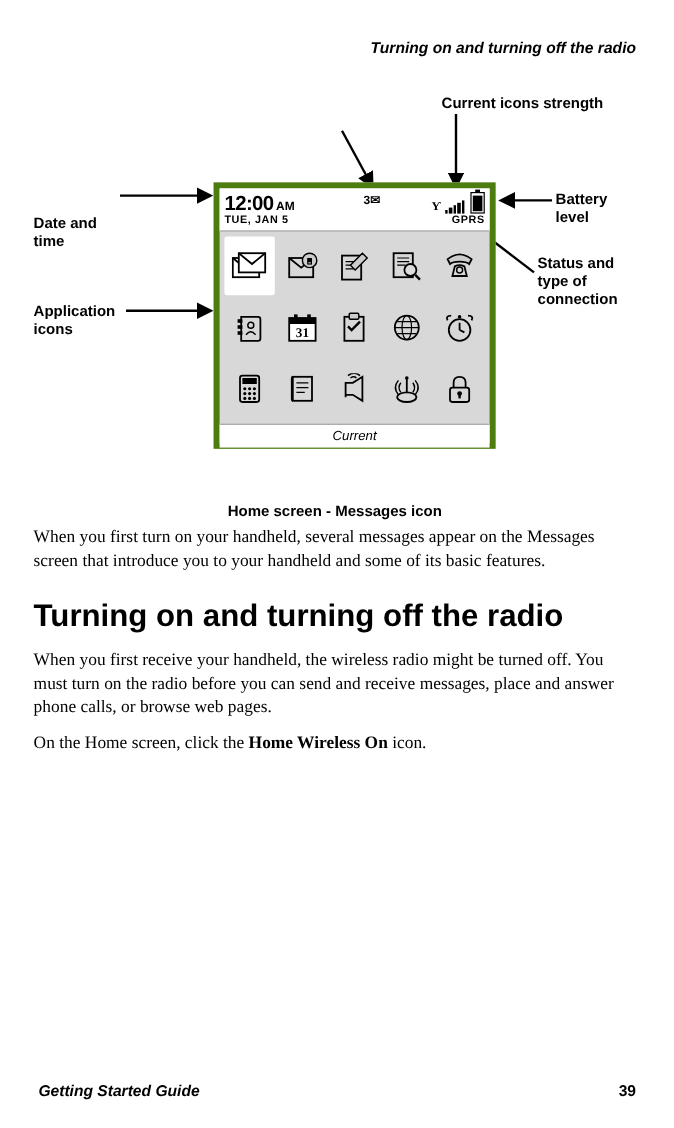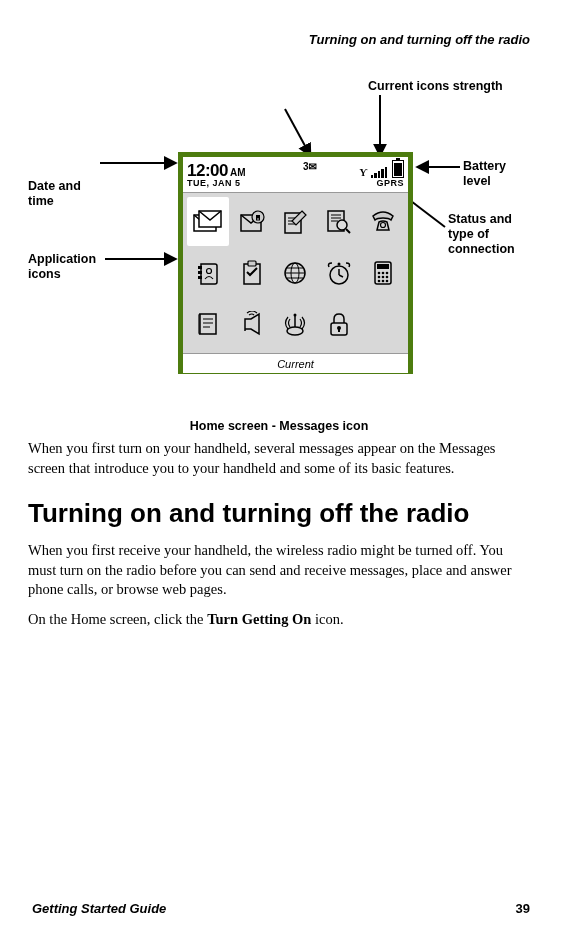--- a/index.html
+++ b/index.html
@@ -298,20 +298,29 @@
           <svg width="26" height="26" viewBox="0 0 26 26">
               <path d="M6 4 L 20 4 Q 22 4 22 6 L 22 22 Q 22 24 20 24 L 6 24 Z" fill="none" stroke="#000" stroke-width="1.5"></path>
               <rect x="3" y="6" width="4" height="3" fill="#000"></rect>
               <rect x="3" y="11" width="4" height="3" fill="#000"></rect>
               <rect x="3" y="16" width="4" height="3" fill="#000"></rect>
               <circle cx="14" cy="11" r="2.5" fill="none" stroke="#000" stroke-width="1.2"></circle>
               <path d="M10 19 Q 14 14 18 19" fill="none" stroke="#000" stroke-width="1.2"></path>
             </svg>
         </div>
         <div class="app-icon">
+          <svg width="28" height="26" viewBox="0 0 28 26">
+              <rect x="3" y="5" width="22" height="19" fill="#fff" stroke="#000" stroke-width="1.5"></rect>
+              <rect x="3" y="5" width="22" height="5" fill="#000"></rect>
+              <rect x="7" y="2" width="3" height="5" fill="#000"></rect>
+              <rect x="18" y="2" width="3" height="5" fill="#000"></rect>
+              <text x="14" y="21" font-family="Arial Black" font-size="11" font-weight="900" text-anchor="middle" fill="#000">31</text>
+            </svg>
+        </div>
+        <div class="app-icon">
           <svg width="24" height="26" viewBox="0 0 24 26">
               <rect x="4" y="4" width="16" height="20" fill="none" stroke="#000" stroke-width="1.5"></rect>
               <rect x="8" y="1" width="8" height="5" rx="1" fill="#ccc" stroke="#000" stroke-width="1.2"></rect>
               <path d="M7 12 L 10 15 L 17 8" fill="none" stroke="#000" stroke-width="2"></path>
             </svg>
         </div>
         <div class="app-icon">
           <svg width="26" height="26" viewBox="0 0 26 26">
               <circle cx="13" cy="13" r="10" fill="none" stroke="#000" stroke-width="1.5"></circle>
               <ellipse cx="13" cy="13" rx="4" ry="10" fill="none" stroke="#000" stroke-width="1"></ellipse>
@@ -385,21 +394,21 @@
     </div>
   </div>
 
   <div class="figure-caption">Home screen - Messages icon</div>
 
   <div class="body-text">
     <p>When you first turn on your handheld, several messages appear on the Messages screen that introduce you to your handheld and some of its basic features.</p>
     <h2 class="section-heading">Turning on and turning off the radio</h2>
     <p>When you first receive your handheld, the wireless radio might be turned off. You must turn on the radio before you can send and receive messages, place and answer phone calls, or browse web pages.</p>
     <p>
-      <span>On the Home screen, click the </span><span class="bold-inline">Turn Getting On</span><span> icon.</span>
+      <span>On the Home screen, click the </span><span class="bold-inline">Home Wireless On</span><span> icon.</span>
     </p>
   </div>
 
   <div class="page-footer">
     <span class="footer-left">Getting Started Guide</span>
     <span class="footer-right">39</span>
   </div>
 </div>
 
 </body></html>

